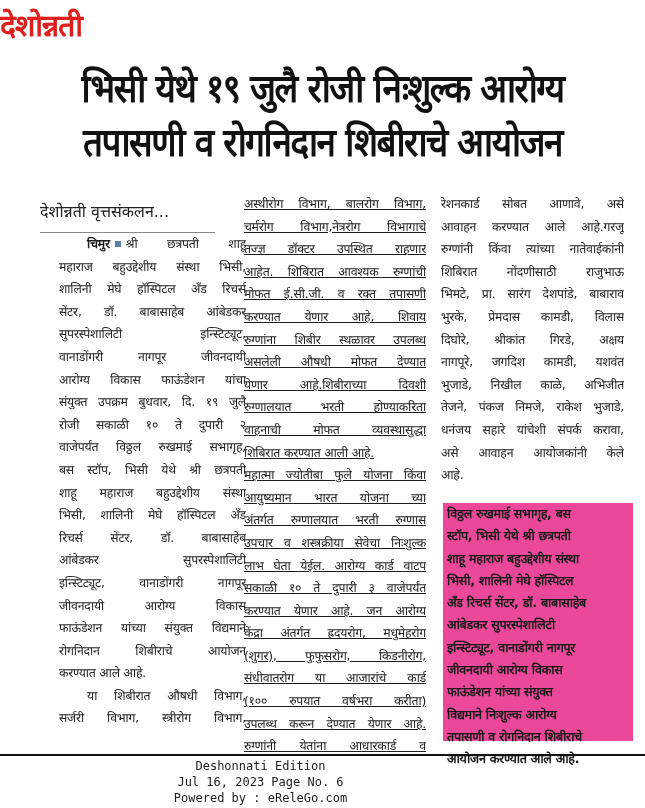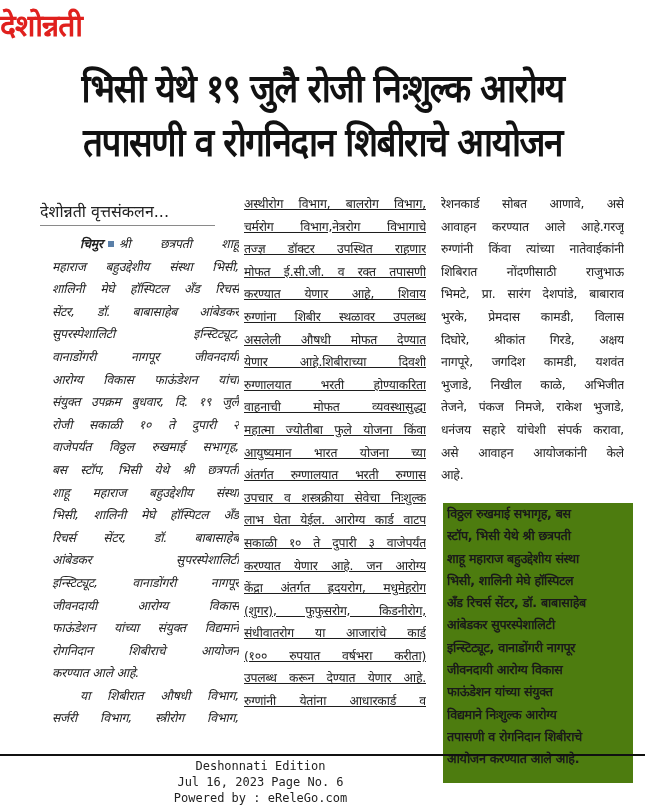--- a/index.html
+++ b/index.html
@@ -19,41 +19,41 @@
   .headline {
     position: absolute; left: 0; top: 62px; width: 645px; text-align: center;
     font-family: "DejaVu Sans", sans-serif; font-weight: bold; color: #111;
     font-size: 35px; line-height: 48px; letter-spacing: -1.5px;
     transform: scaleY(1.12); transform-origin: top center;
   }
   .headline div { white-space: nowrap; }
   .byline {
     position: absolute; left: 40px; top: 200px; width: 175px;
     font-size: 16px; color: #222; white-space: nowrap;
-    border-bottom: 1px solid #8a8a8a; padding-bottom: 3px;
+    border-bottom: 1px solid #8a8a8a; padding-bottom: 10px;
   }
   .col {
     position: absolute; font-family: "DejaVu Sans", sans-serif;
     font-size: 12.3px; line-height: 22.6px; color: #1e1e1e;
     text-align: justify; letter-spacing: -0.2px;
   }
   .col .ln { white-space: nowrap; text-align: justify; text-align-last: justify; overflow: hidden; }
   .col .ln.last { text-align-last: left; }
   .col .ln.indent { padding-left: 28px; }
-  .col1 { left: 52px; top: 233px; width: 187px; font-style: italic; }
+  .col1 { left: 59px; top: 233px; width: 187px; }
   .col2 { left: 244px; top: 193px; width: 182px; text-decoration: underline; }
   .col3 { left: 441px; top: 193px; width: 183px; }
   .dateline { font-weight: bold; }
   .bullet {
     display: inline-block; width: 6px; height: 6px; background: #5a7fa8;
     margin: 0 5px 2px 5px; vertical-align: middle;
   }
   .highlight {
-    position: absolute; left: 443px; top: 503px; width: 190px; height: 280px;
-    background: #4d7c0f; padding: 0 0 0 4px; box-sizing: border-box;
+    position: absolute; left: 443px; top: 503px; width: 190px; height: 238px;
+    background: #ec4899; padding: 0 0 0 4px; box-sizing: border-box;
     font-weight: bold; font-size: 12.6px; line-height: 22.3px; color: #1a1a1a;
     letter-spacing: -0.3px;
   }
   .highlight .ln { white-space: nowrap; overflow: hidden; }
   .bottom-rule {
     position: absolute; left: 0; top: 754px; width: 645px; height: 2px; background: #111;
   }
   .footer {
     position: absolute; left: 0; top: 758px; width: 521px; text-align: center;
     font-family: "DejaVu Sans Mono", monospace; font-size: 12px; line-height: 16px; color: #222;
@@ -95,27 +95,29 @@
   <div class="ln">रोगनिदान शिबीराचे आयोजन</div>
   <div class="ln last">करण्यात आले आहे.</div>
   <div class="ln indent">या शिबीरात औषधी विभाग,</div>
   <div class="ln">सर्जरी विभाग, स्त्रीरोग विभाग,</div>
 </div>
 
 <div class="col col2">
   <div class="ln">अस्थीरोग विभाग, बालरोग विभाग,</div>
   <div class="ln">चर्मरोग विभाग,नेत्ररोग विभागाचे</div>
   <div class="ln">तज्ज्ञ डॉक्टर उपस्थित राहणार</div>
+  <div class="ln">आहेत. शिबिरात आवश्यक रुग्णांची</div>
   <div class="ln">मोफत ई.सी.जी. व रक्त तपासणी</div>
   <div class="ln">करण्यात येणार आहे, शिवाय</div>
   <div class="ln">रुग्णांना शिबीर स्थळावर उपलब्ध</div>
   <div class="ln">असलेली औषधी मोफत देण्यात</div>
   <div class="ln">येणार आहे.शिबीराच्या दिवशी</div>
   <div class="ln">रुग्णालयात भरती होण्याकरिता</div>
   <div class="ln">वाहनाची मोफत व्यवस्थासुद्धा</div>
+  <div class="ln last">शिबिरात करण्यात आली आहे.</div>
   <div class="ln">महात्मा ज्योतीबा फुले योजना किंवा</div>
   <div class="ln">आयुष्यमान भारत योजना च्या</div>
   <div class="ln">अंतर्गत रुग्णालयात भरती रुग्णास</div>
   <div class="ln">उपचार व शस्त्रक्रीया सेवेचा निःशुल्क</div>
   <div class="ln">लाभ घेता येईल. आरोग्य कार्ड वाटप</div>
   <div class="ln">सकाळी १० ते दुपारी ३ वाजेपर्यंत</div>
   <div class="ln">करण्यात येणार आहे. जन आरोग्य</div>
   <div class="ln">केंद्रा अंतर्गत ह्रदयरोग, मधुमेहरोग</div>
   <div class="ln">(शुगर), फुफुसरोग, किडनीरोग,</div>
   <div class="ln">संधीवातरोग या आजारांचे कार्ड</div>

